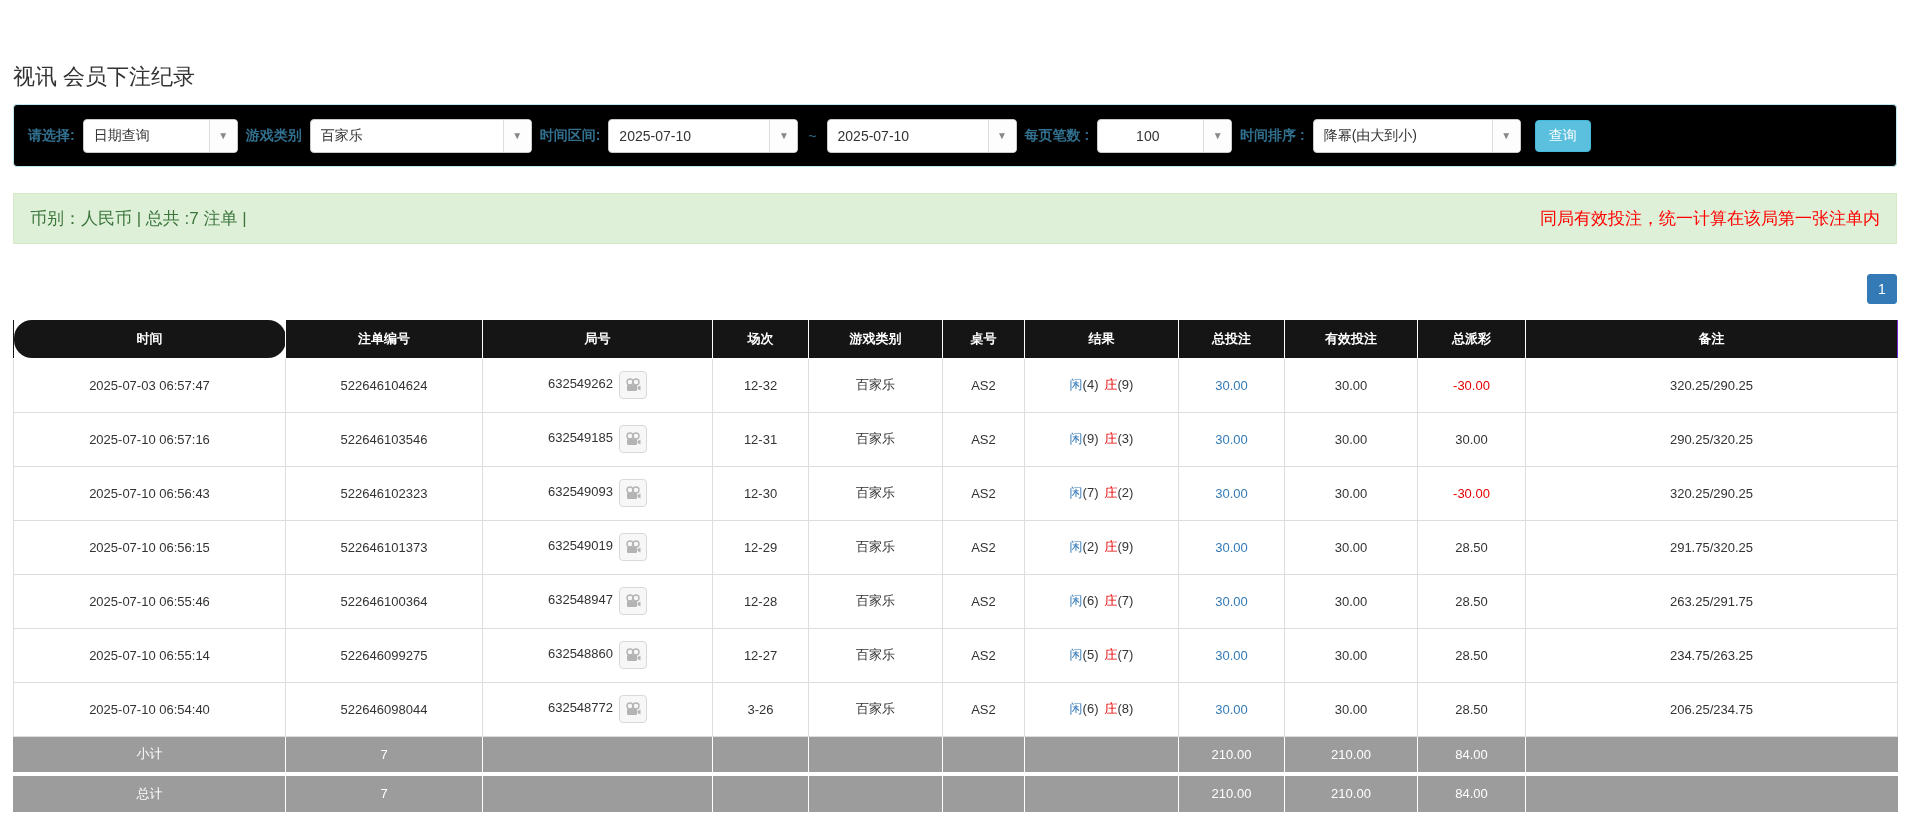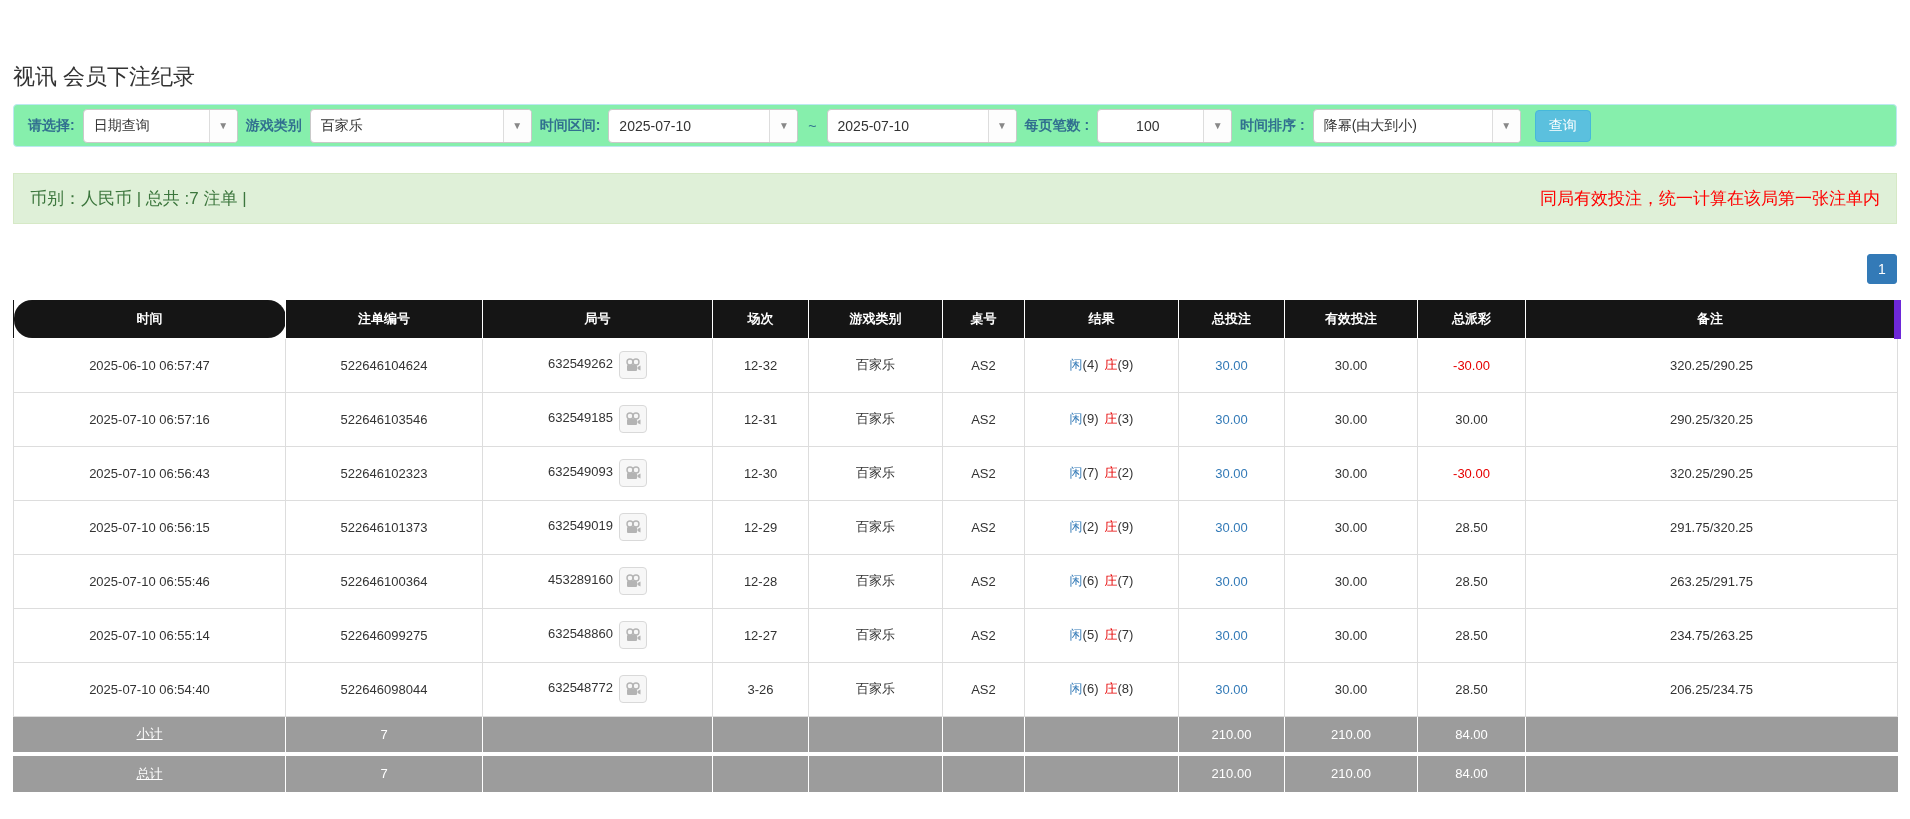--- a/index.html
+++ b/index.html
@@ -4,21 +4,21 @@
 <style>
   * { box-sizing: border-box; margin: 0; padding: 0; }
   html, body { width: 1910px; height: 819px; overflow: hidden; background: #fff; }
   body { font-family: "Liberation Sans", "DejaVu Sans", sans-serif; color: #333; }
   .container { padding: 0 13px; margin-top: 44px; }
 
   .page-title { font-size: 22px; font-weight: 400; color: #333; padding-top: 18px; }
 
   
   .filter-panel {
-    margin-top: 12px; height: 43px; background: #86efac; border: 1px solid #bce8f1;
+    margin-top: 12px; height: 63px; background: #000000; border: 1px solid #bce8f1;
     border-radius: 4px; display: flex; align-items: center; padding: 0 14px; gap: 8px;
   }
   .f-label { font-size: 14px; font-weight: bold; color: #31708f; white-space: nowrap; }
   .combo {
     background: #fff; border: 1px solid #c9c9c9; border-radius: 4px; height: 34px;
     display: flex; align-items: stretch; overflow: hidden; cursor: pointer;
   }
   .combo-text { flex: 1; font-size: 14px; color: #333; display: flex; align-items: center; padding: 0 10px; white-space: nowrap; overflow: hidden; }
   .combo-arrow { width: 28px; border-left: 1px solid #ddd; display: flex; align-items: center; justify-content: center; color: #888; font-size: 10px; background: #fdfdfd; }
   .w-qt { width: 155px; } .w-game { width: 222px; } .w-date { width: 190px; } .w-size { width: 135px; padding-left: 28px; } .w-sort { width: 208px; }
@@ -48,41 +48,41 @@
     justify-content: center; cursor: pointer; font-family: inherit;
   }
 
   
   table.bet-table { margin-top: 16px; width: 1884px; border-collapse: collapse; table-layout: fixed; }
   .bet-table th {
     background: #151515; color: #fff; font-size: 13px; font-weight: bold; height: 38px;
     border: 1px solid #fff; border-top: none; text-align: center;
   }
   .bet-table th:first-child { border-left: 1px solid #151515; border-radius: 18px; }
-  .bet-table th:last-child { border-right: 7px solid #6d28d9; }
+  .bet-table th:last-child { border-right: 1px solid #6d28d9; }
   .bet-table td {
     height: 54px; border: 1px solid #ddd; font-size: 13px; text-align: center;
     color: #333; background: #fff; padding: 0 4px; white-space: nowrap;
   }
   td.blue-val { color: #337ab7; }
   td.neg { color: #e60000; }
   .res-p { color: #337ab7; }
   .res-b { color: #e60000; margin-left: 6px; }
 
   .video-btn {
     display: inline-flex; align-items: center; justify-content: center;
     width: 28px; height: 28px; background: #f7f7f7; border: 1px solid #d9d9d9;
     border-radius: 4px; margin-left: 6px; vertical-align: middle; cursor: pointer;
   }
 
   tr.sum-row td {
     background: #9c9c9c; color: #fff; height: 38px; font-size: 13px;
     border: 1px solid #fff; border-left: none;
   }
-  tr.sum-row td:first-child { border-left: 1px solid #9c9c9c; text-decoration: underline; }
+  tr.sum-row td:first-child { border-left: 1px solid #9c9c9c; }
   tr.sum-row td:last-child { border-right: 1px solid #9c9c9c; }
   tr.total-row td { border-top: 4px solid #fff; }
 </style>
 </head>
 <body>
 
 <div class="container">
 
   <h1 class="page-title">视讯 会员下注纪录</h1>
 
@@ -158,21 +158,21 @@
         <th>桌号</th>
         <th>结果</th>
         <th>总投注</th>
         <th>有效投注</th>
         <th>总派彩</th>
         <th>备注</th>
       </tr>
     </thead>
     <tbody id="rows-body">
         <tr>
-    <td>2025-06-10 06:57:47</td>
+    <td>2025-07-03 06:57:47</td>
     <td>522646104624</td>
     <td>
       <span>632549262</span><span class="video-btn">
               <svg width="16" height="14" viewBox="0 0 16 14">
           <circle cx="5" cy="4" r="3" fill="none" stroke="#b4b4b4" stroke-width="1.4"></circle>
           <circle cx="11" cy="4" r="3" fill="none" stroke="#b4b4b4" stroke-width="1.4"></circle>
           <rect x="2" y="7" width="10" height="6" rx="1" fill="#b4b4b4"></rect>
           <path d="M12.5 9 L15.5 7.5 L15.5 12.5 L12.5 11 Z" fill="#b4b4b4"></path>
         </svg>
             </span>
@@ -257,21 +257,21 @@
     </td>
     <td class="blue-val">30.00</td>
     <td>30.00</td>
     <td>28.50</td>
     <td>291.75/320.25</td>
   </tr>
         <tr>
     <td>2025-07-10 06:55:46</td>
     <td>522646100364</td>
     <td>
-      <span>453289160</span><span class="video-btn">
+      <span>632548947</span><span class="video-btn">
               <svg width="16" height="14" viewBox="0 0 16 14">
           <circle cx="5" cy="4" r="3" fill="none" stroke="#b4b4b4" stroke-width="1.4"></circle>
           <circle cx="11" cy="4" r="3" fill="none" stroke="#b4b4b4" stroke-width="1.4"></circle>
           <rect x="2" y="7" width="10" height="6" rx="1" fill="#b4b4b4"></rect>
           <path d="M12.5 9 L15.5 7.5 L15.5 12.5 L12.5 11 Z" fill="#b4b4b4"></path>
         </svg>
             </span>
     </td>
     <td>12-28</td>
     <td>百家乐</td>

